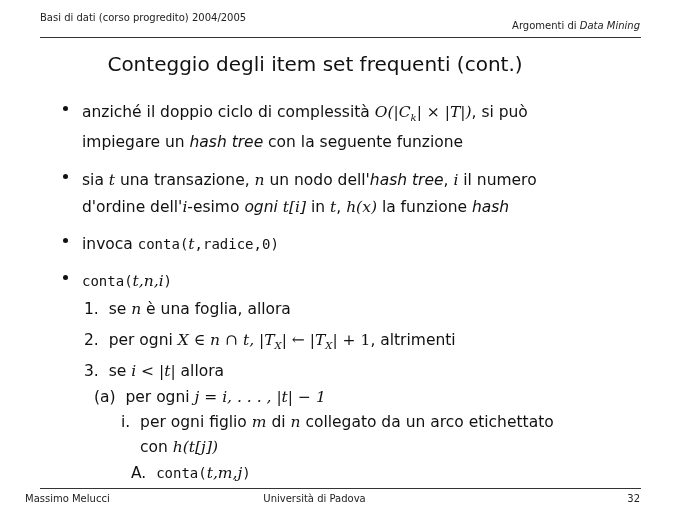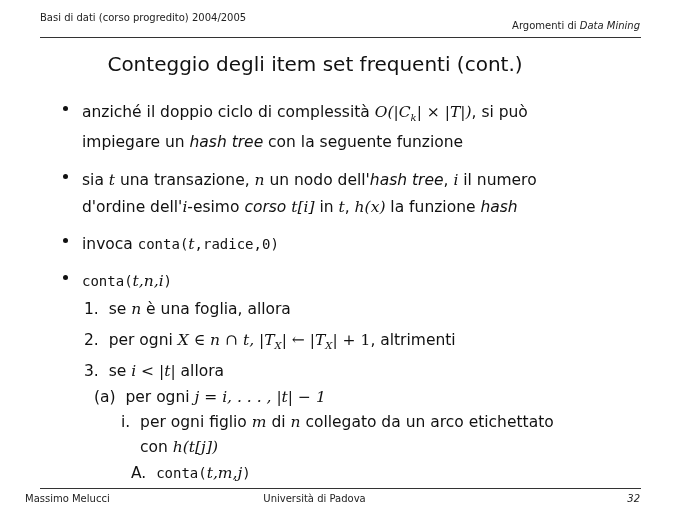--- a/index.html
+++ b/index.html
@@ -33,21 +33,21 @@
 </div>
 <div class="abs txt" style="left:82px; top:125px;">
   <span>impiegare un </span><em>hash tree</em><span> con la seguente funzione</span>
 </div>
 
 <div class="bullet" style="left:63px; top:174px;"></div>
 <div class="abs txt" style="left:82px; top:163px;text-align:right;">
   <span>sia </span><span class="m">t</span><span> una transazione, </span><span class="m">n</span><span> un nodo dell'</span><em>hash tree</em><span>, </span><span class="m">i</span><span> il numero</span>
 </div>
 <div class="abs txt" style="left:82px; top:190px;">
-  <span>d'ordine dell'</span><span class="m">i</span><span>-esimo </span><em>corso</em> <span class="m">t[i]</span><span> in </span><span class="m">t</span><span>, </span><span class="m">h(x)</span><span> la funzione </span><em>hash</em>
+  <span>d'ordine dell'</span><span class="m">i</span><span>-esimo </span><em>ogni</em> <span class="m">t[i]</span><span> in </span><span class="m">t</span><span>, </span><span class="m">h(x)</span><span> la funzione </span><em>hash</em>
 </div>
 
 <div class="bullet" style="left:63px; top:238px;"></div>
 <div class="abs txt" style="left:82px; top:227px;">
   <span>invoca </span><span class="tt">conta(</span><span class="m">t</span><span class="tt">,radice,0)</span>
 </div>
 
 <div class="bullet" style="left:63px; top:275px;"></div>
 <div class="abs txt" style="left:82px; top:264px;">
   <span class="tt">conta(</span><span class="m">t,n,i</span><span class="tt">)</span>
@@ -76,13 +76,13 @@
   <span>con </span><span class="m">h(t[j])</span>
 </div>
 
 <div class="abs txt" style="left:131px; top:456px;">
   <span>A.</span>&nbsp; <span class="tt">conta(</span><span class="m">t,m,j</span><span class="tt">)</span>
 </div>
 
 <div class="rule" style="top:488px;"></div>
 <div class="abs hdr" style="left:25px; top:493px;">Massimo Melucci</div>
 <div class="abs hdr" style="left:16px; width:597px; text-align:center; top:493px;">Università di Padova</div>
-<div class="abs hdr" style="right:39px; top:493px;font-style:italic;">32</div>
+<div class="abs hdr" style="right:39px; top:493px;">32</div>
 
 </body></html>

